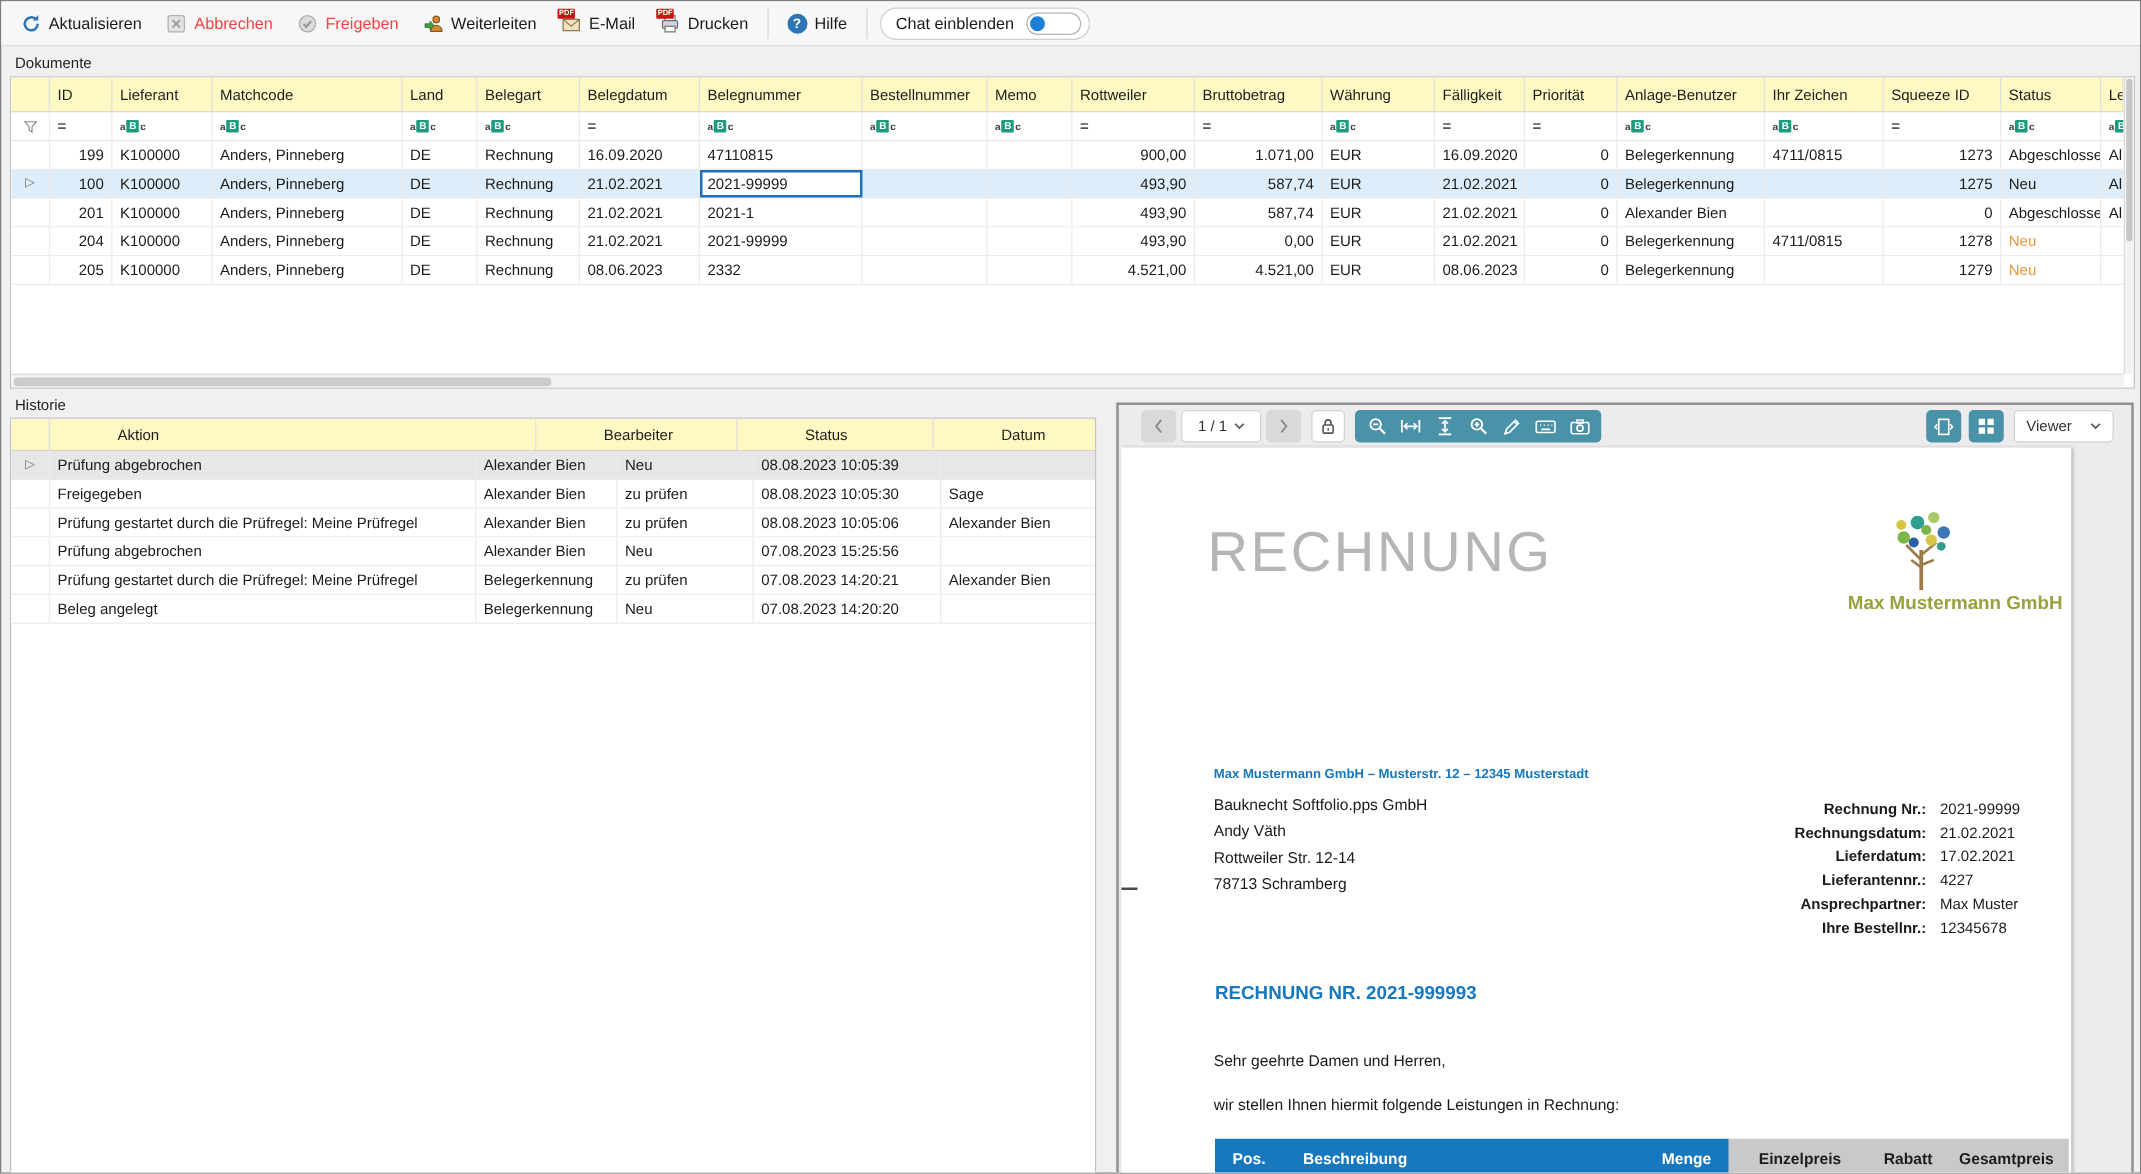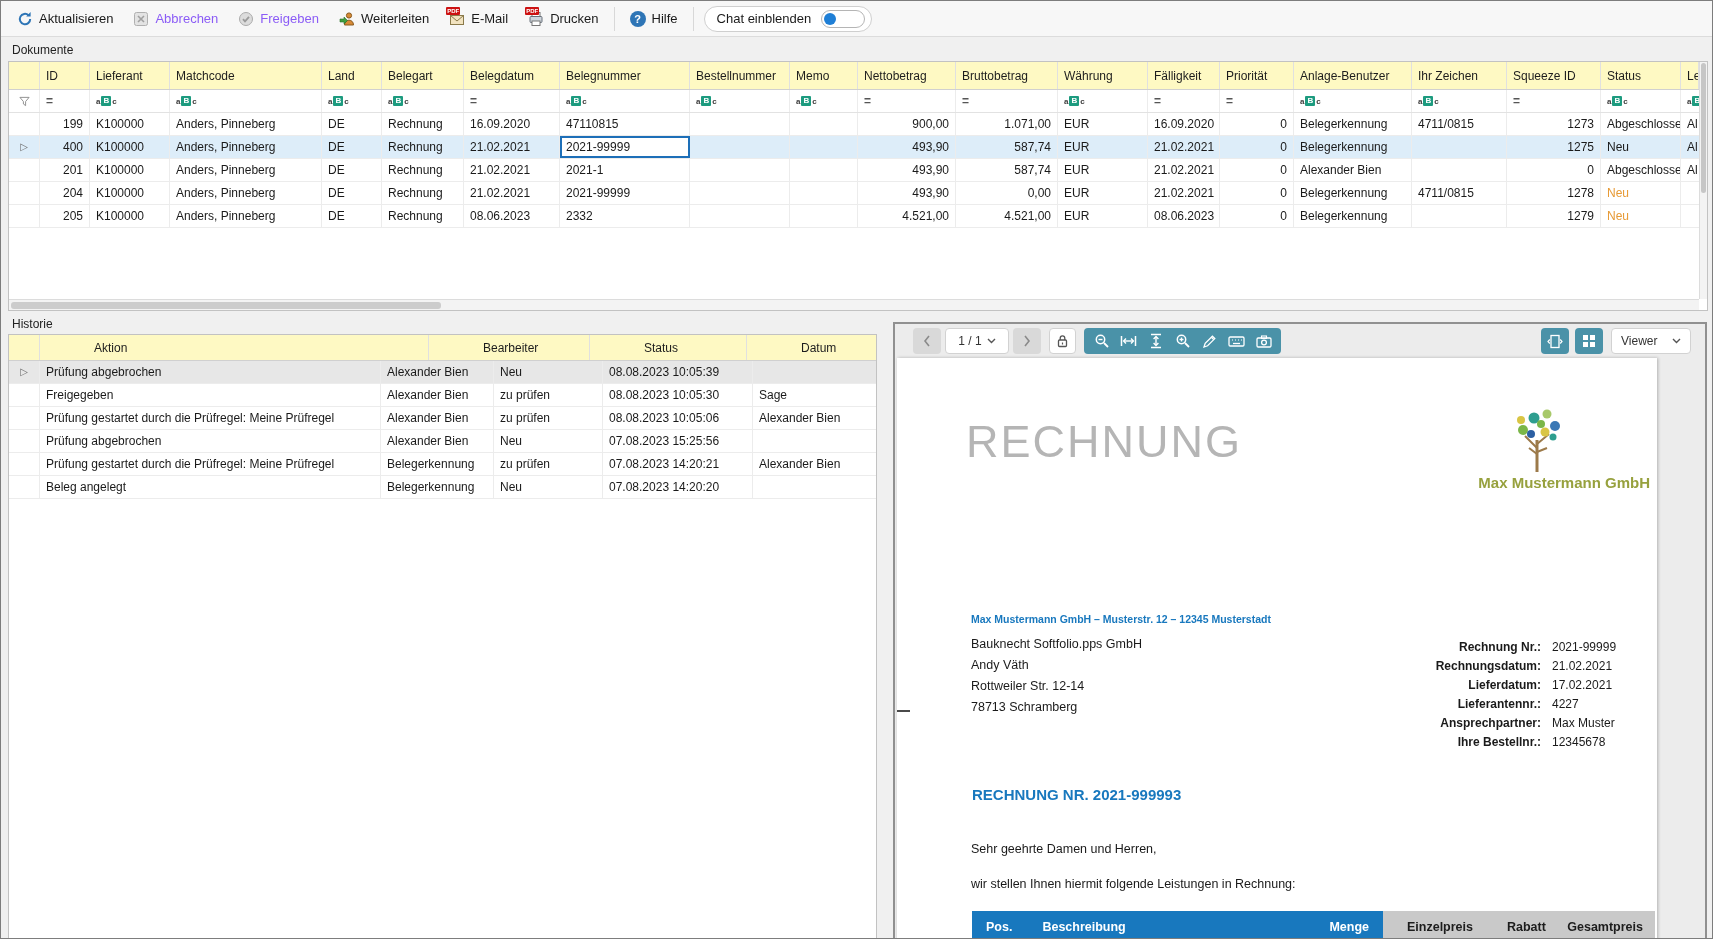--- a/index.html
+++ b/index.html
@@ -5,21 +5,21 @@
   html,body{margin:0;padding:0;background:#e8e8e8;}
   *{box-sizing:border-box;}
   #app{position:relative;width:1713px;height:939px;background:#f0f0f0;
        font-family:"Liberation Sans","DejaVu Sans",sans-serif;font-size:12px;color:#1a1a1a;
        border:1px solid #7d7d7d;overflow:hidden;}
 
   
   .toolbar{position:absolute;left:0;top:0;right:0;height:36px;background:#f7f7f7;
            border-bottom:1px solid #dcdcdc;display:flex;align-items:center;padding:0 6px;}
   .tbtn{display:flex;align-items:center;gap:6px;padding:5px 10px;border-radius:3px;font-size:13px;color:#1a1a1a;cursor:default;}
-  .tbtn.disabled{color:#8b5cf6;}
+  .tbtn.disabled{color:#ef4444;}
   .tsep{width:1px;height:24px;background:#d8d8d8;margin:0 5px;}
   .icon16{width:16px;height:16px;position:relative;display:inline-block;flex:none;}
   .pdfbadge{position:absolute;left:-3px;top:-4px;background:#cc1111;color:#fff;
             font-size:6px;font-weight:bold;padding:0 1px;line-height:8px;border-radius:1px;}
   .help-badge{width:16px;height:16px;border-radius:50%;background:#2e75b6;color:#fff;font-weight:bold;
               font-size:11px;display:inline-flex;align-items:center;justify-content:center;flex:none;}
   .chatgroup{display:flex;align-items:center;gap:10px;border:1px solid #cfcfcf;border-radius:13px;
              padding:3px 6px 3px 12px;margin-left:5px;background:#fff;font-size:13px;}
   .switch{width:44px;height:18px;border:1px solid #b5b5b5;border-radius:9px;background:#fff;position:relative;}
   .knob{position:absolute;left:2px;top:2px;width:12px;height:12px;border-radius:50%;background:#1f7fd6;}
@@ -190,21 +190,21 @@
           <div class="dc c0 ind"></div>
           <div class="dc c1">ID</div>
           <div class="dc c2">Lieferant</div>
           <div class="dc c3">Matchcode</div>
           <div class="dc c4">Land</div>
           <div class="dc c5">Belegart</div>
           <div class="dc c6">Belegdatum</div>
           <div class="dc c7">Belegnummer</div>
           <div class="dc c8">Bestellnummer</div>
           <div class="dc c9">Memo</div>
-          <div class="dc c10">Nettobetrag</div>
+          <div class="dc c10">Rottweiler</div>
           <div class="dc c11">Bruttobetrag</div>
           <div class="dc c12">Währung</div>
           <div class="dc c13">Fälligkeit</div>
           <div class="dc c14">Priorität</div>
           <div class="dc c15">Anlage-Benutzer</div>
           <div class="dc c16">Ihr Zeichen</div>
           <div class="dc c17">Squeeze ID</div>
           <div class="dc c18">Status</div>
           <div class="dc c19">Le</div>
         </div>
@@ -340,21 +340,21 @@
           <div class="dc c16">4711/0815</div>
           <div class="dc c17 num">1273</div>
           <div class="dc c18">Abgeschlossen</div>
           <div class="dc c19">Al</div>
         </div>
 
         <div class="drow selblue">
           <div class="dc c0 ind">
               <span class="arrow">▷</span>
             </div>
-          <div class="dc c1 num">400</div>
+          <div class="dc c1 num">100</div>
           <div class="dc c2">K100000</div>
           <div class="dc c3">Anders, Pinneberg</div>
           <div class="dc c4">DE</div>
           <div class="dc c5">Rechnung</div>
           <div class="dc c6">21.02.2021</div>
           <div class="dc c7 focuscell">2021-99999</div>
           <div class="dc c8"></div>
           <div class="dc c9"></div>
           <div class="dc c10 num">493,90</div>
           <div class="dc c11 num">587,74</div>

